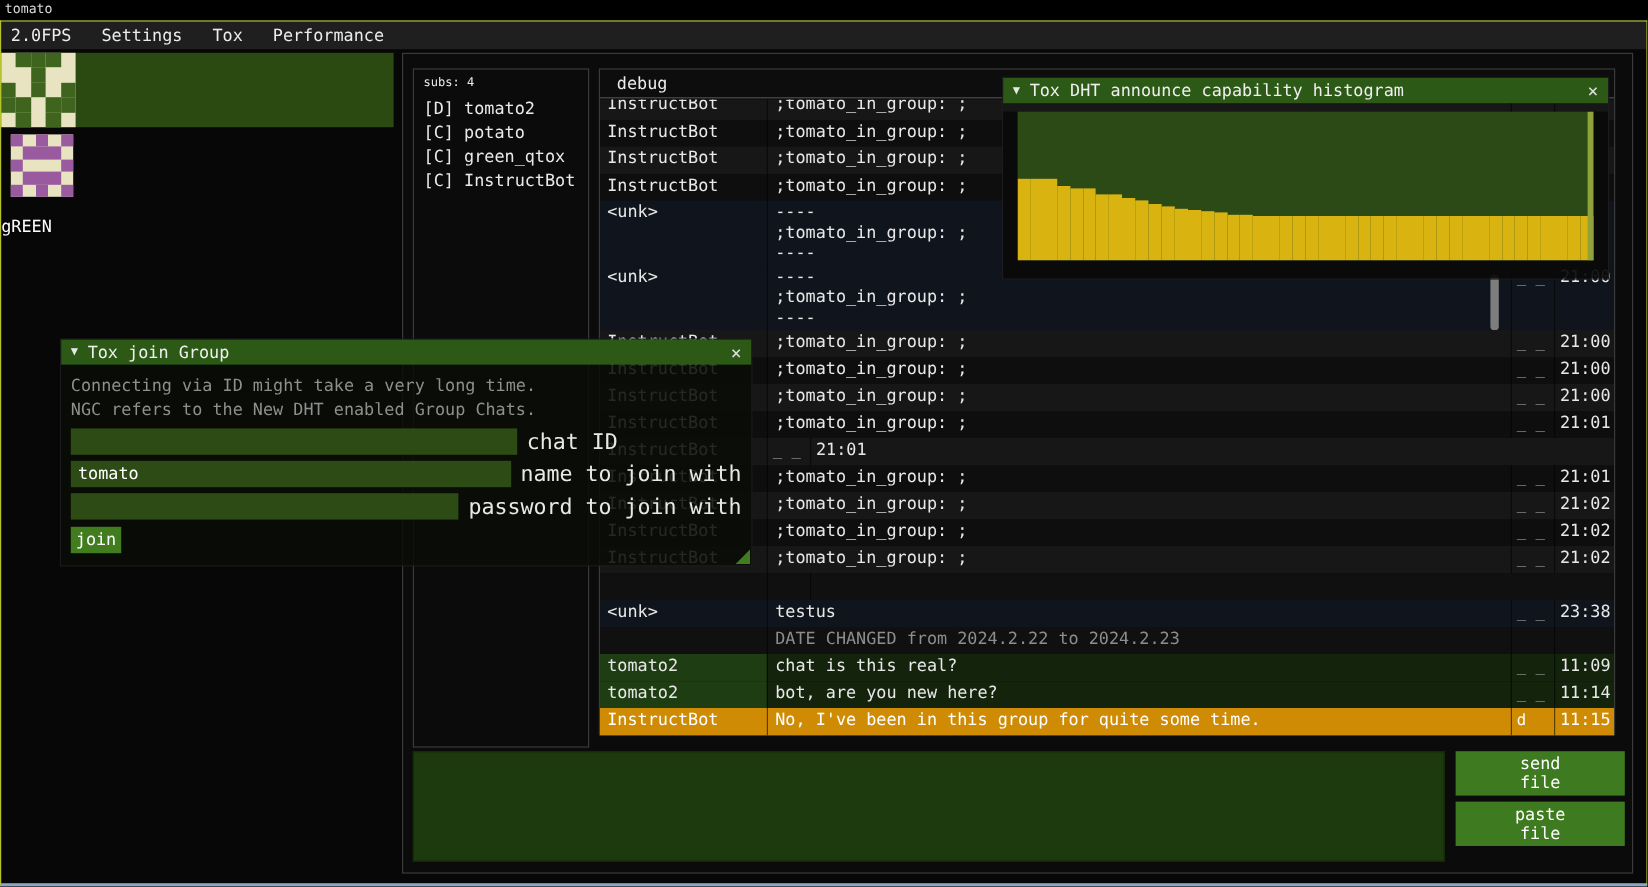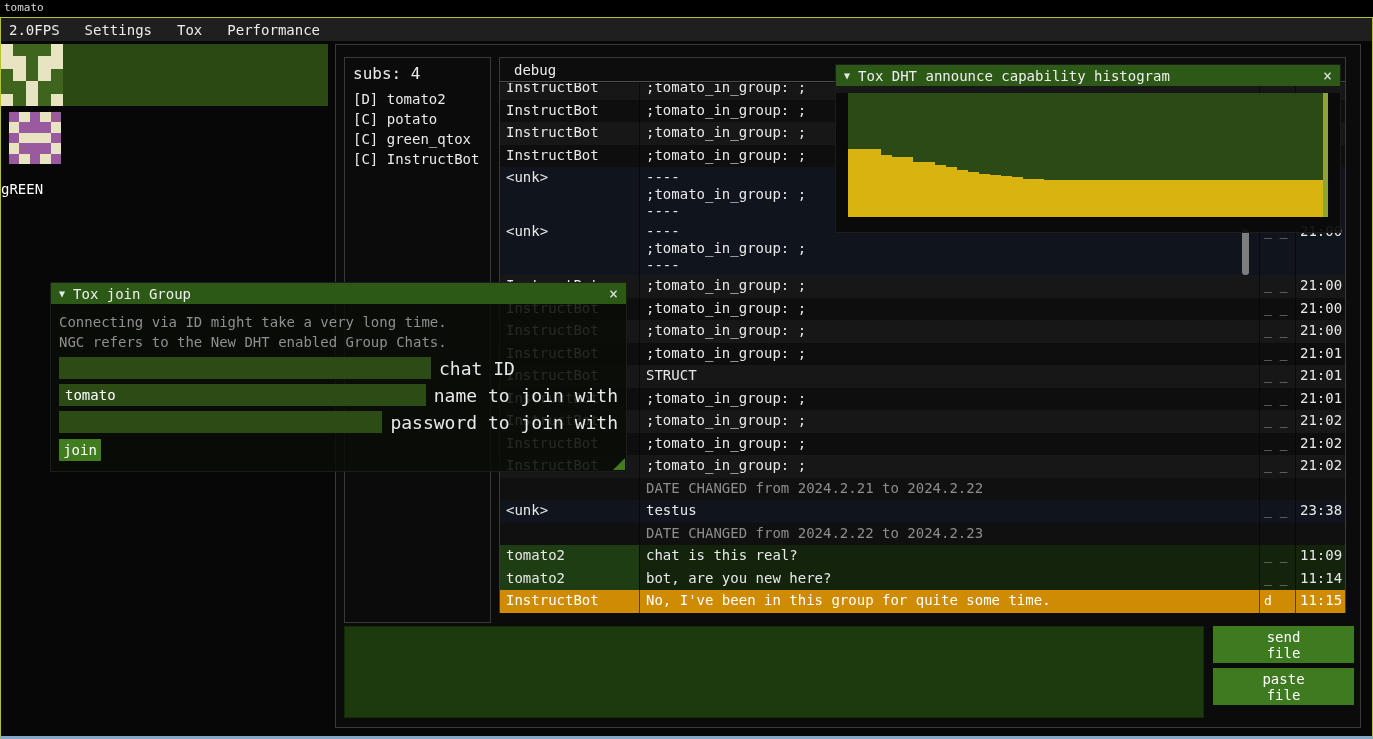--- a/index.html
+++ b/index.html
@@ -26,21 +26,21 @@
   .avatar { display:grid; grid-template-rows:repeat(5,1fr); grid-template-columns:repeat(5,1fr);
             width:62px; height:62px; flex:none; }
   .group:not(.selected) .avatar { width:52px; height:52px; margin-left:8px; }
   .glabel { color:#fff; font-size:14px; padding-top:7px; }
 
   
   .main-panel { position:absolute; left:335px; top:44px; width:1026px; height:684px;
                 background:#0b0b0b; border:1px solid #3a3a3a; }
 
   .members { position:absolute; left:8px; top:12px; width:147px; height:566px; border:1px solid #3a3a3a; }
-  .members-header { color:#eaeaea; font-size:16px; padding:6px 0 6px 8px; }
+  .members-header { color:#eaeaea; font-size:10px; padding:6px 0 6px 8px; }
   .member { color:#eaeaea; font-size:14px; padding:2px 0 2px 8px; line-height:16px; }
 
   .chatlog { position:absolute; left:163px; top:12px; width:847px; height:556px;
              border:1px solid #3a3a3a; background:#0d0d0d; }
   .tabbar { height:24px; border-bottom:1px solid #4c4c4c; display:flex; align-items:center; padding-left:14px; }
   .tab { color:#ececec; font-size:14px; }
   .message-list { position:absolute; left:0; top:25px; right:0; height:530px; overflow:hidden; }
   .msg-row { display:flex; height:22.5px; font-size:14px; color:#e8e8e8; }
   .msg-row:first-child { margin-top:-6px; }
   .msg-row.multi { height:54px; }
@@ -251,21 +251,20 @@
             <div class="cell time">21:00</div>
           </div>
           <div class="msg-row plain odd">
             <div class="cell sender">InstructBot</div>
             <div class="cell body">;tomato_in_group: ;</div>
             <div class="cell flags">_ _</div>
             <div class="cell time">21:01</div>
           </div>
           <div class="msg-row plain even">
             <div class="cell sender">InstructBot</div>
-            <div class="cell body">STRUCT</div>
             <div class="cell flags">_ _</div>
             <div class="cell time">21:01</div>
           </div>
           <div class="msg-row plain odd">
             <div class="cell sender">InstructBot</div>
             <div class="cell body">;tomato_in_group: ;</div>
             <div class="cell flags">_ _</div>
             <div class="cell time">21:01</div>
           </div>
           <div class="msg-row plain even">
@@ -281,21 +280,20 @@
             <div class="cell time">21:02</div>
           </div>
           <div class="msg-row plain even">
             <div class="cell sender">InstructBot</div>
             <div class="cell body">;tomato_in_group: ;</div>
             <div class="cell flags">_ _</div>
             <div class="cell time">21:02</div>
           </div>
           <div class="msg-row date odd">
             <div class="cell sender"></div>
-            <div class="cell body">DATE CHANGED from 2024.2.21 to 2024.2.22</div>
             <div class="cell flags"></div>
             <div class="cell time"></div>
           </div>
           <div class="msg-row unk even">
             <div class="cell sender">&lt;unk&gt;</div>
             <div class="cell body">testus</div>
             <div class="cell flags">_ _</div>
             <div class="cell time">23:38</div>
           </div>
           <div class="msg-row date odd">

